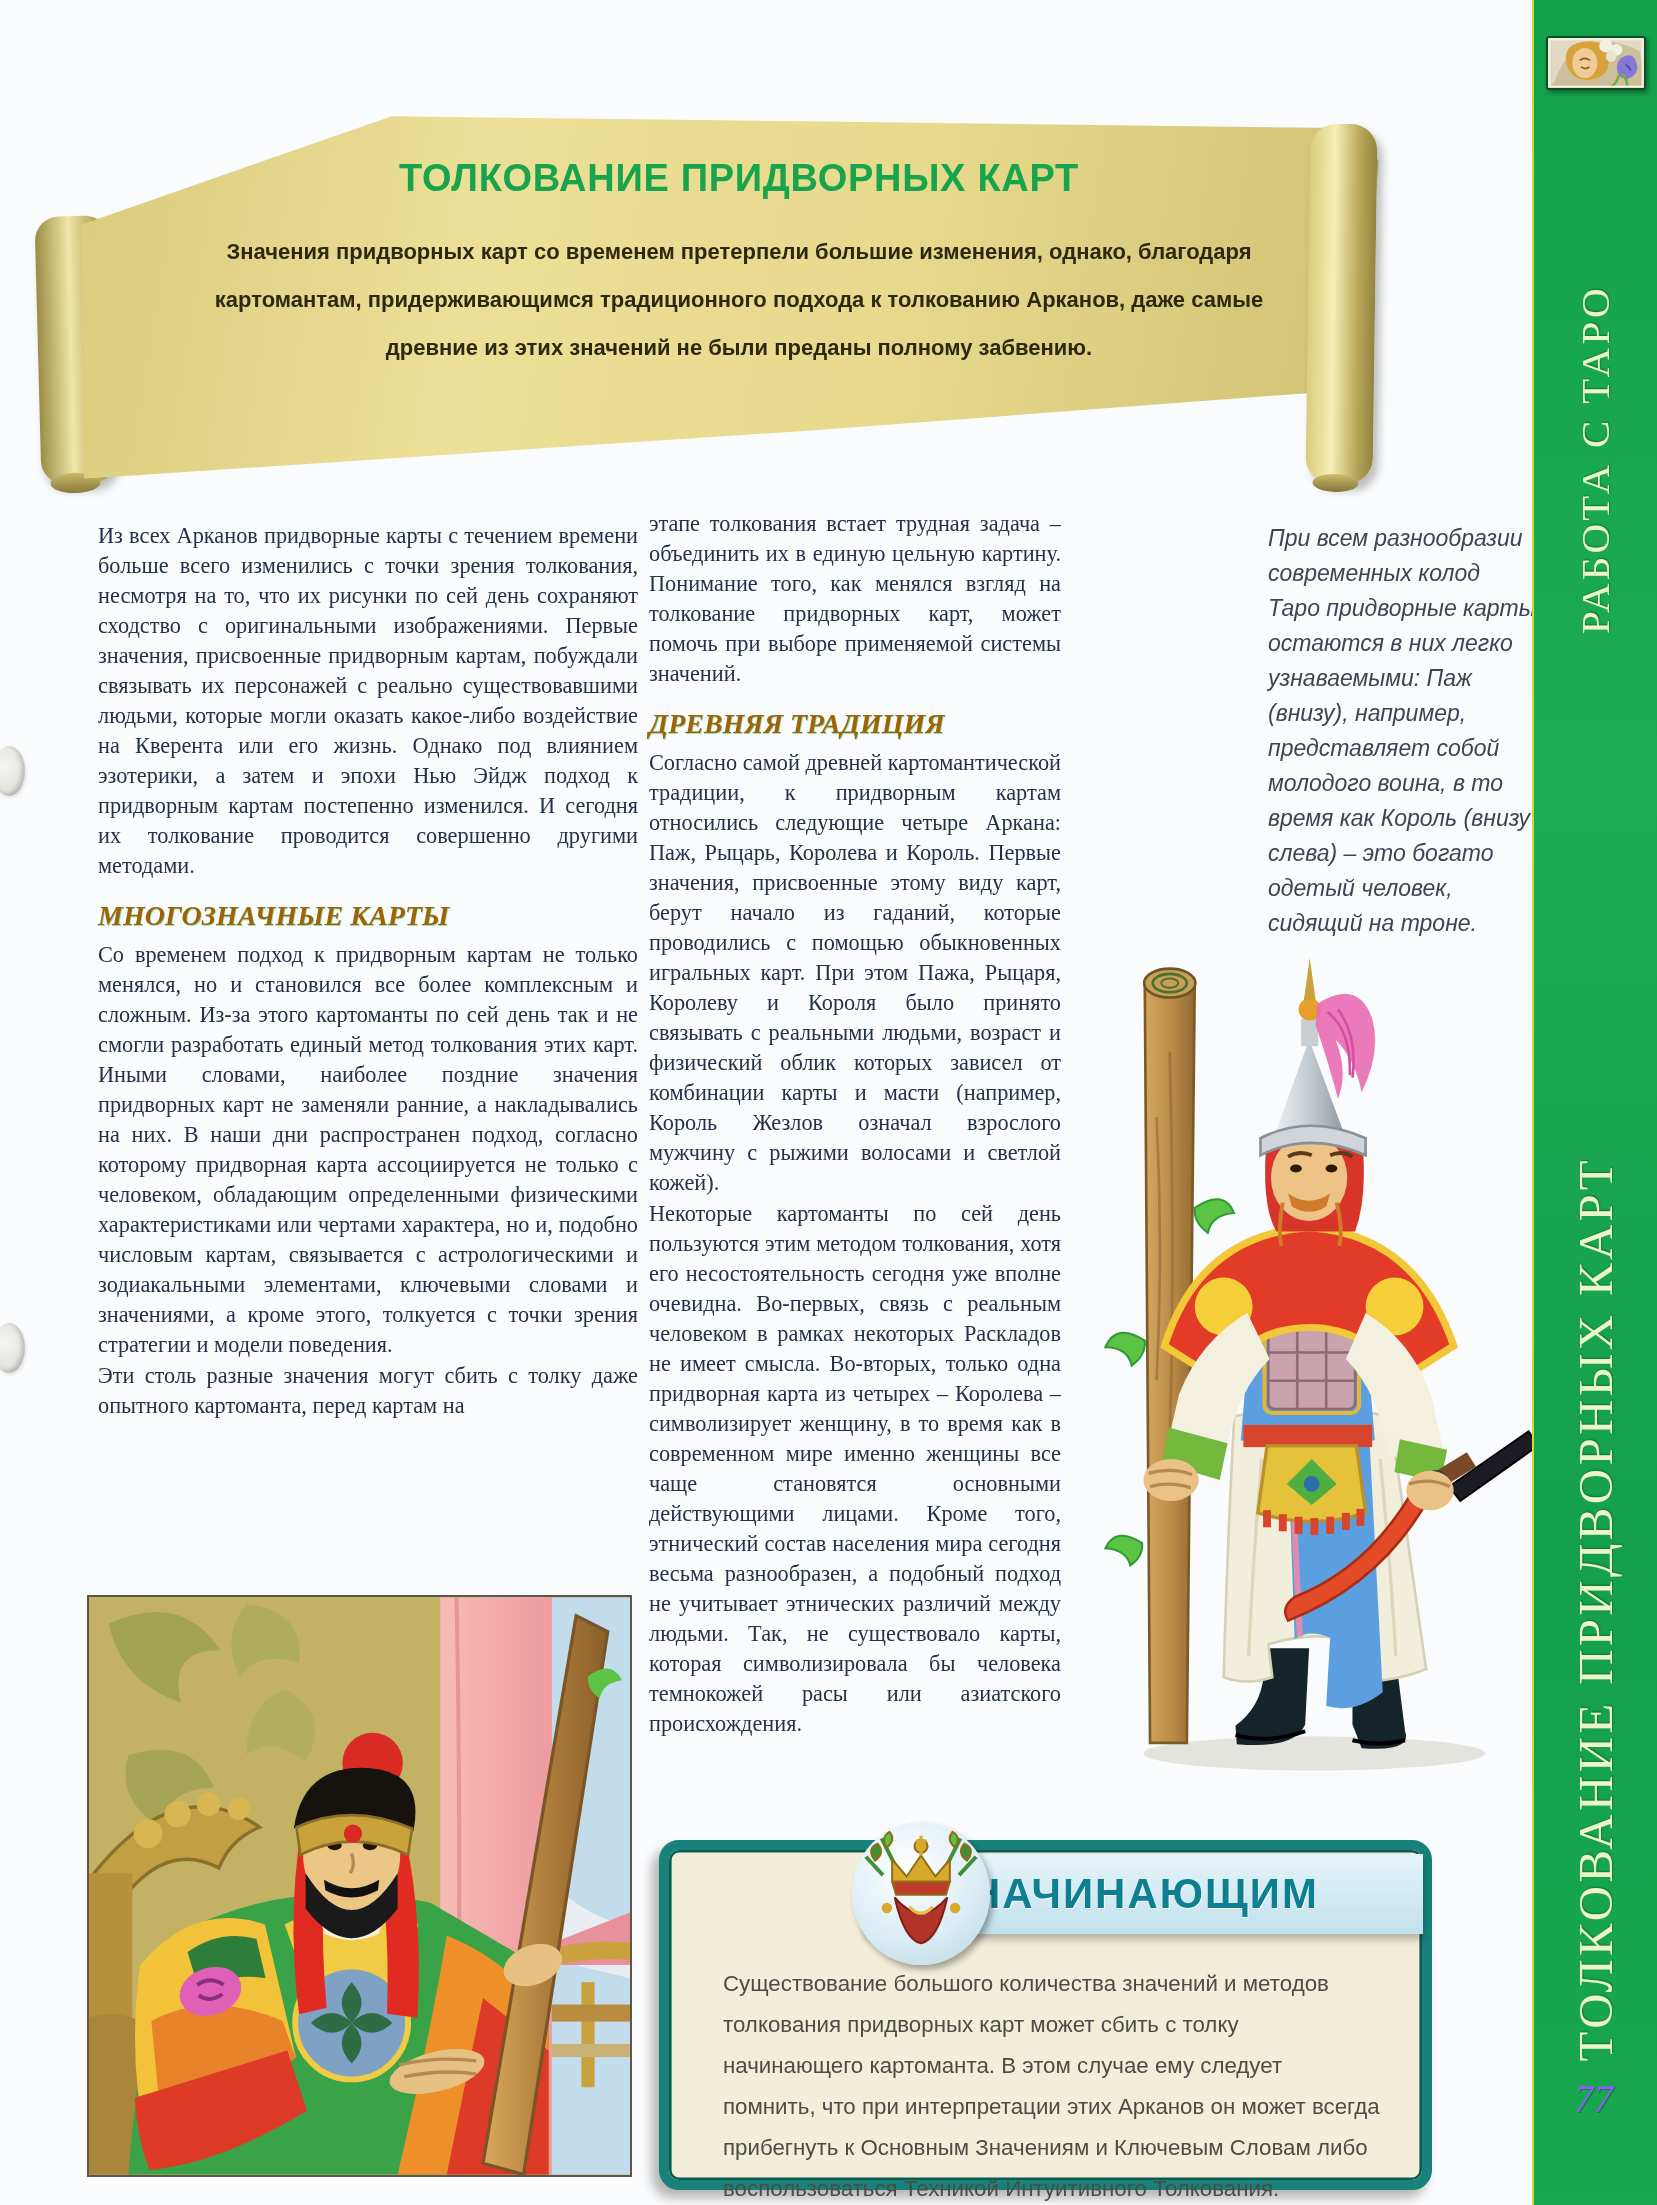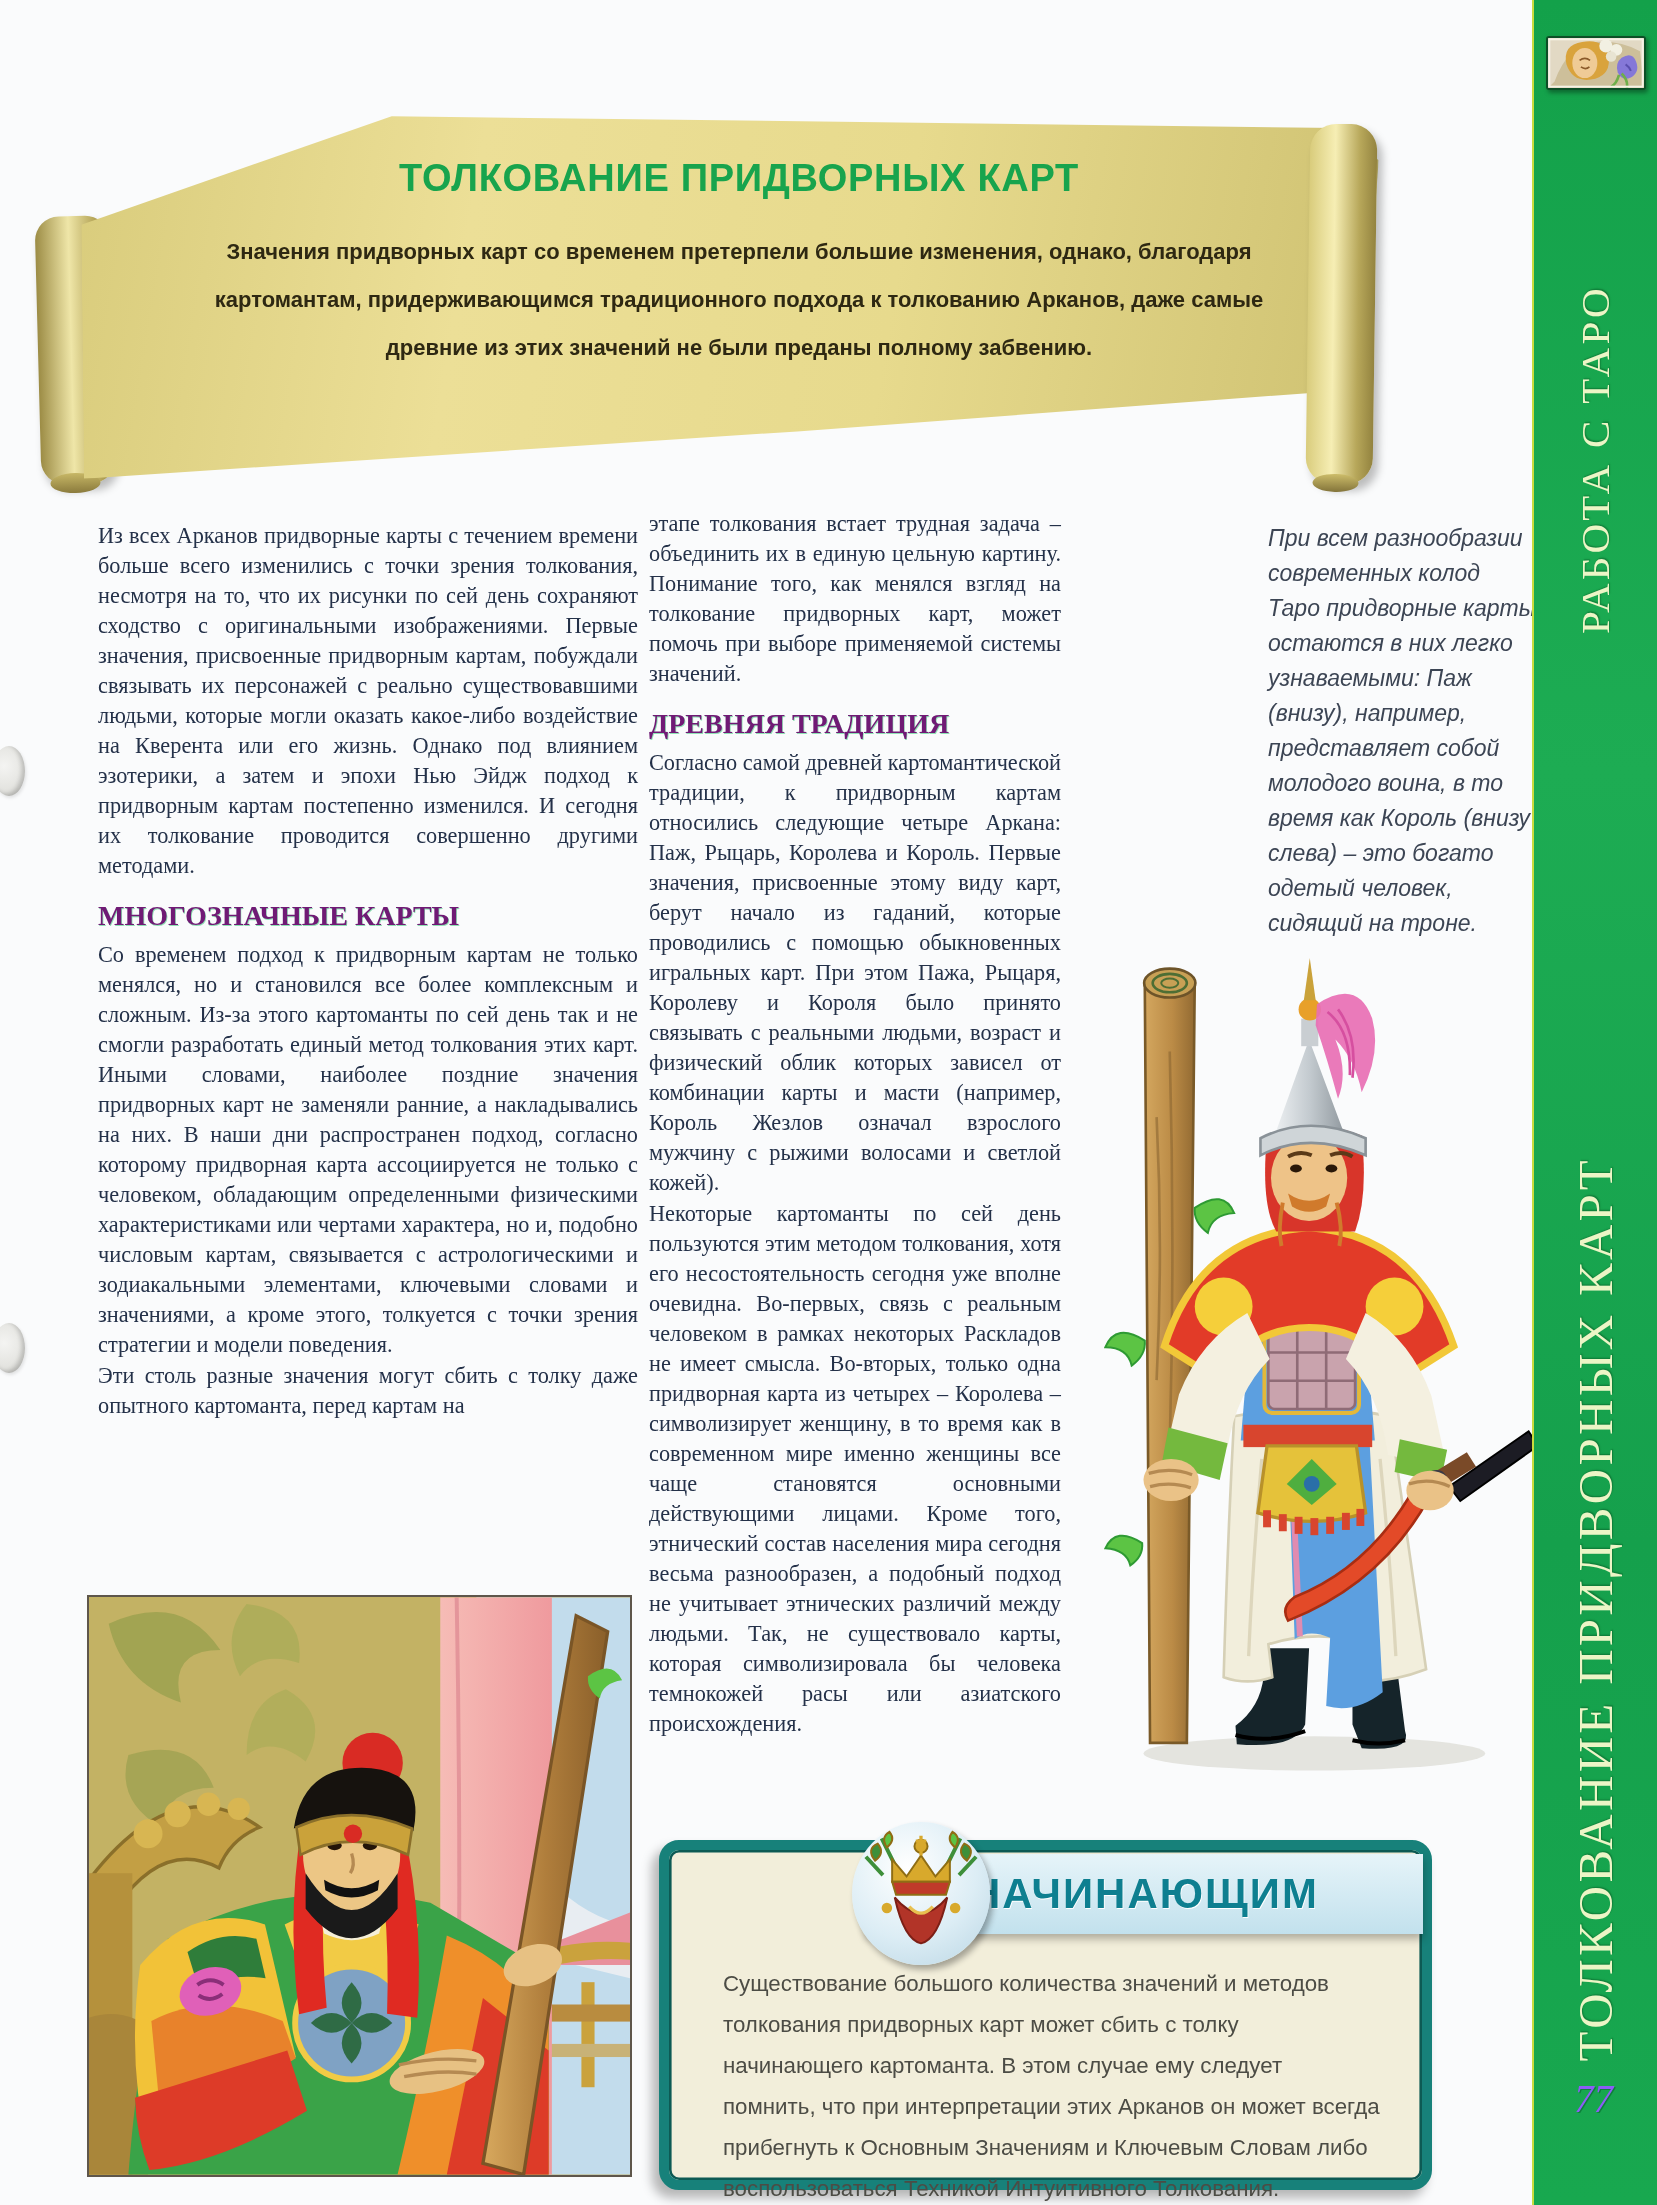--- a/index.html
+++ b/index.html
@@ -79,22 +79,23 @@
     line-height:48px;color:#2e2812;
   }
   
   .col{
     position:absolute;font-size:22.3px;line-height:30px;color:#243149;
     text-align:justify;font-family:"Liberation Serif",serif;
   }
   .col p{margin:0 0 1.3px 0;}
   .col .h{
     font-family:"Liberation Serif",serif;font-weight:bold;font-size:28px;
-    color:#701a75;letter-spacing:0px;margin:20px 0 9.2px 0;text-align:left;
+    color:#a16207;letter-spacing:0px;margin:20px 0 9.2px 0;text-align:left;
     text-shadow:0.7px 0.7px 0 #8fe2b4;
+    font-style:italic;
   }
   .col1{left:98px;top:521px;width:540px;}
   .col2{left:649px;top:509px;width:540px;}
   .warrior-spacer{float:right;width:128px;height:631px;margin-top:595px;}
   
   .caption{
     position:absolute;left:1224px;top:521px;width:268px;
     font-family:"Liberation Sans",sans-serif;font-style:italic;
     font-size:23px;line-height:35px;color:#3c4554;text-align:left;margin-left:44px;
   }

